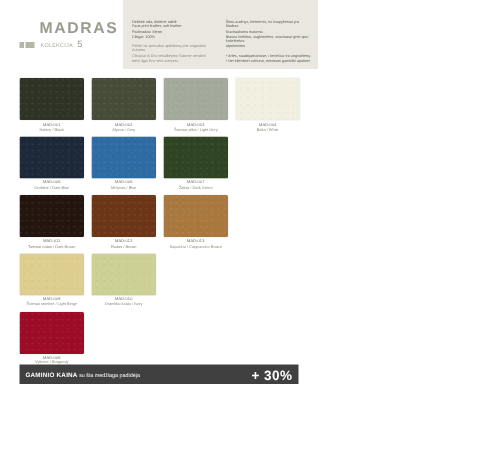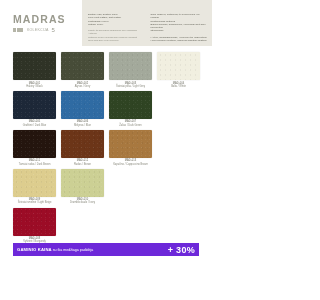--- a/index.html
+++ b/index.html
@@ -42,20 +42,21 @@
     width: 66px;
   }
 
   .brand-title {
     font-size: 10.5px;
     letter-spacing: 1.1px;
     font-weight: bold;
     color: #9a9a8e;
     line-height: 11px;
     white-space: nowrap;
+    text-align: right;
   }
 
   .brand-sub {
     margin-top: 2px;
     display: flex;
     align-items: center;
     gap: 3px;
   }
 
   .brand-sub-label {
@@ -398,19 +399,19 @@
       <div class="chip"></div>
       <div class="cap">
         <div class="cap-code"></div>
         <div class="cap-name"></div>
       </div>
     </div>
   </div>
 
 </div>
 
-<div class="price-banner" style="background: #6d28d9; gap: 36px;">
+<div class="price-banner" style="background: #404040; gap: 36px;">
   <div class="price-text">
     <b>GAMINIO KAINA</b>
     <span>su šia medžiaga padidėja</span>
   </div>
   <div class="price-badge">+ 30%</div>
 </div>
 
 </body></html>

